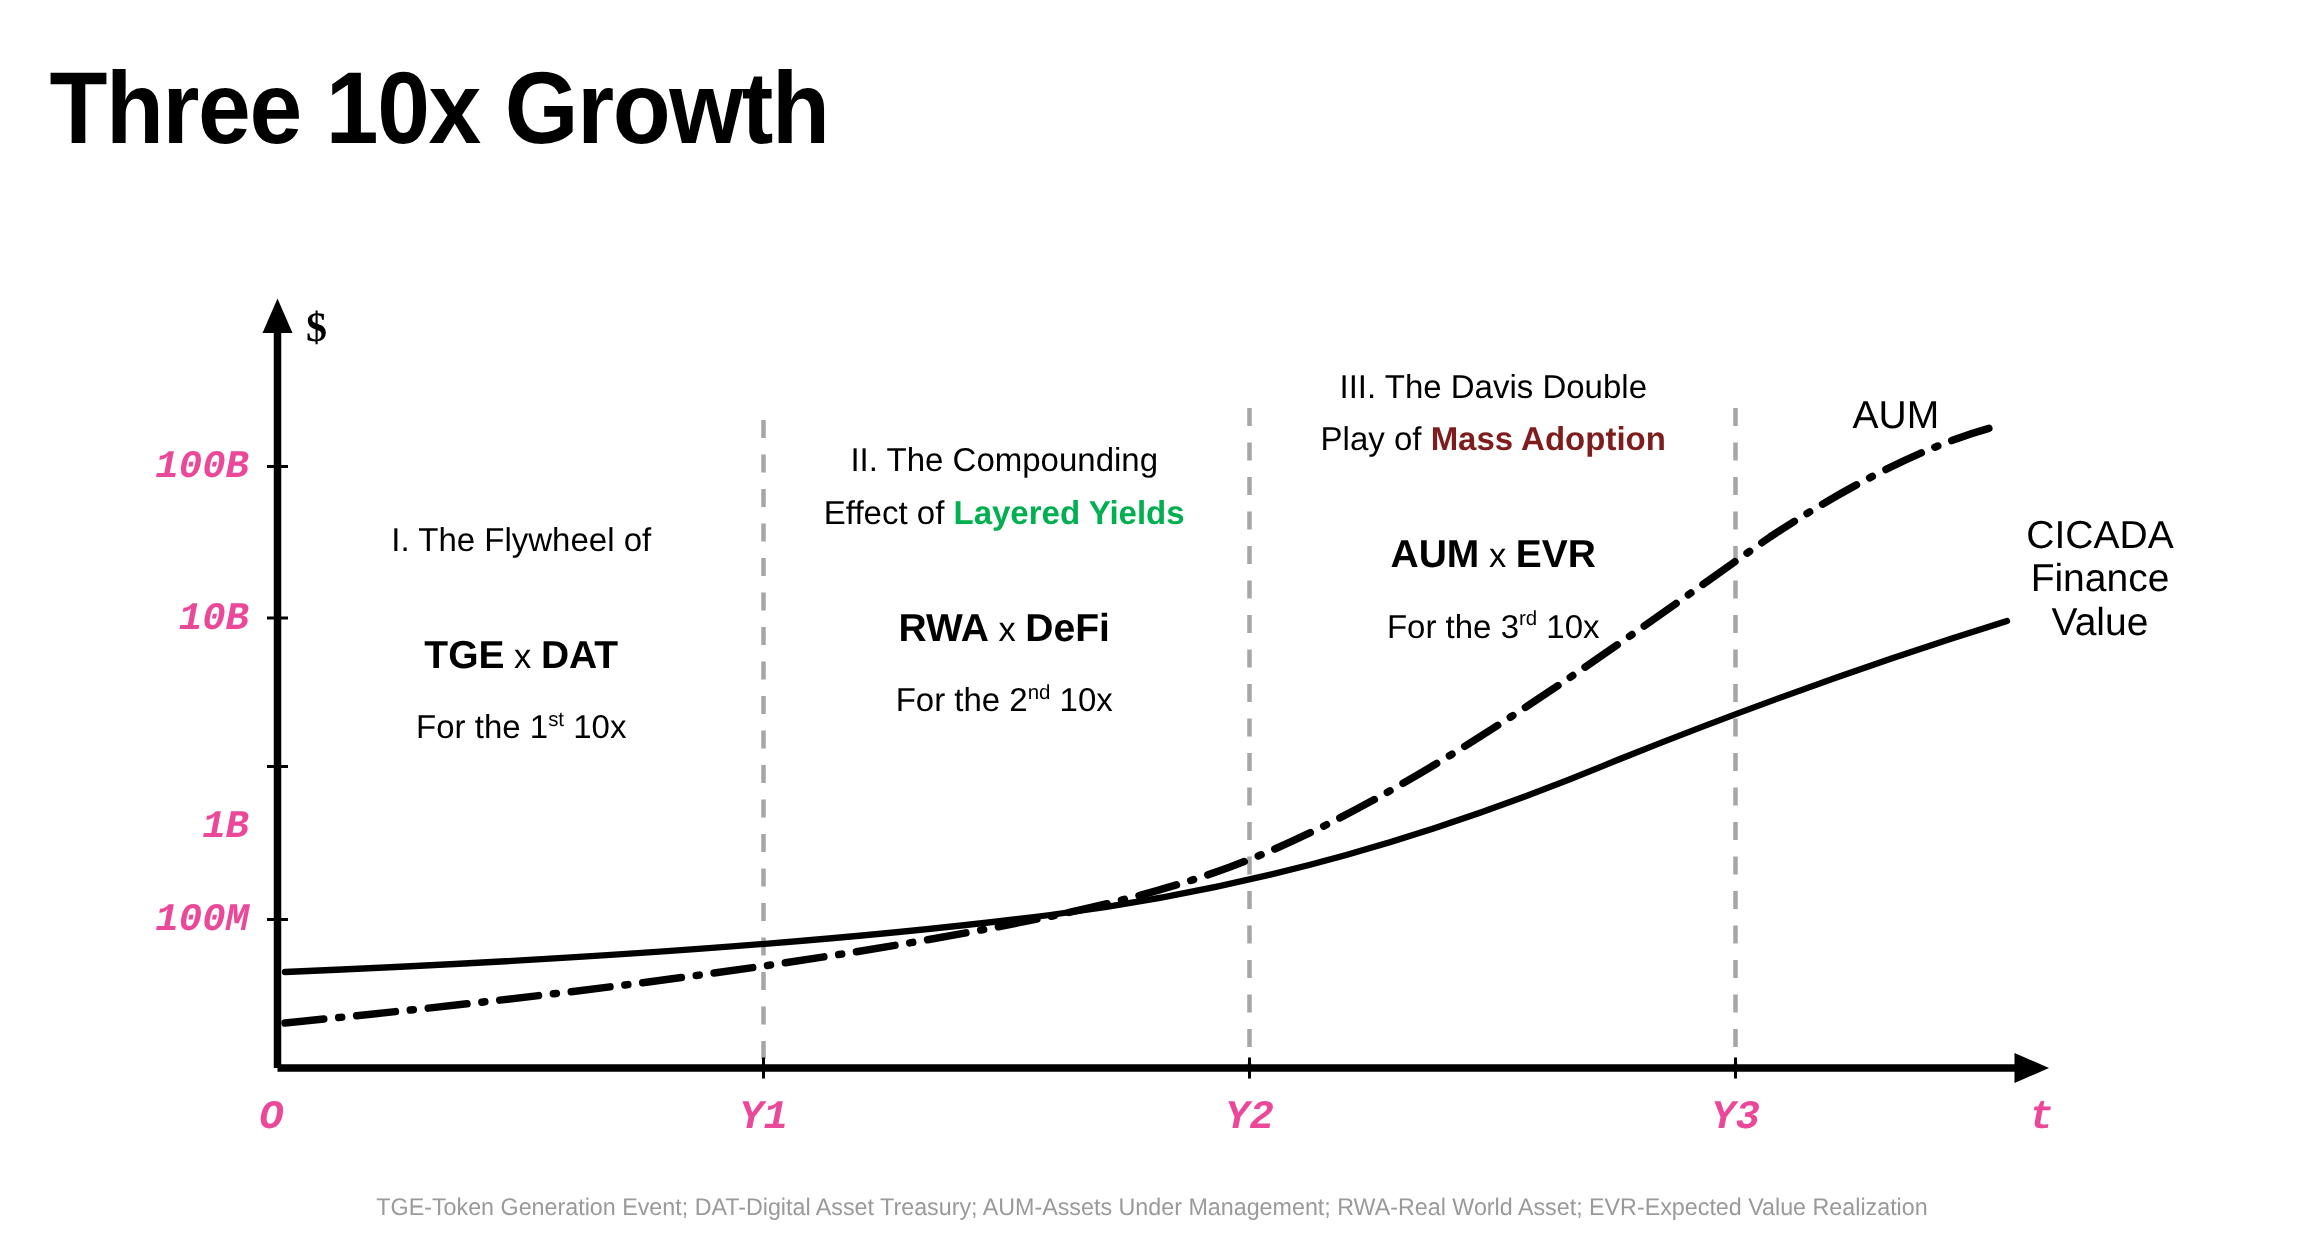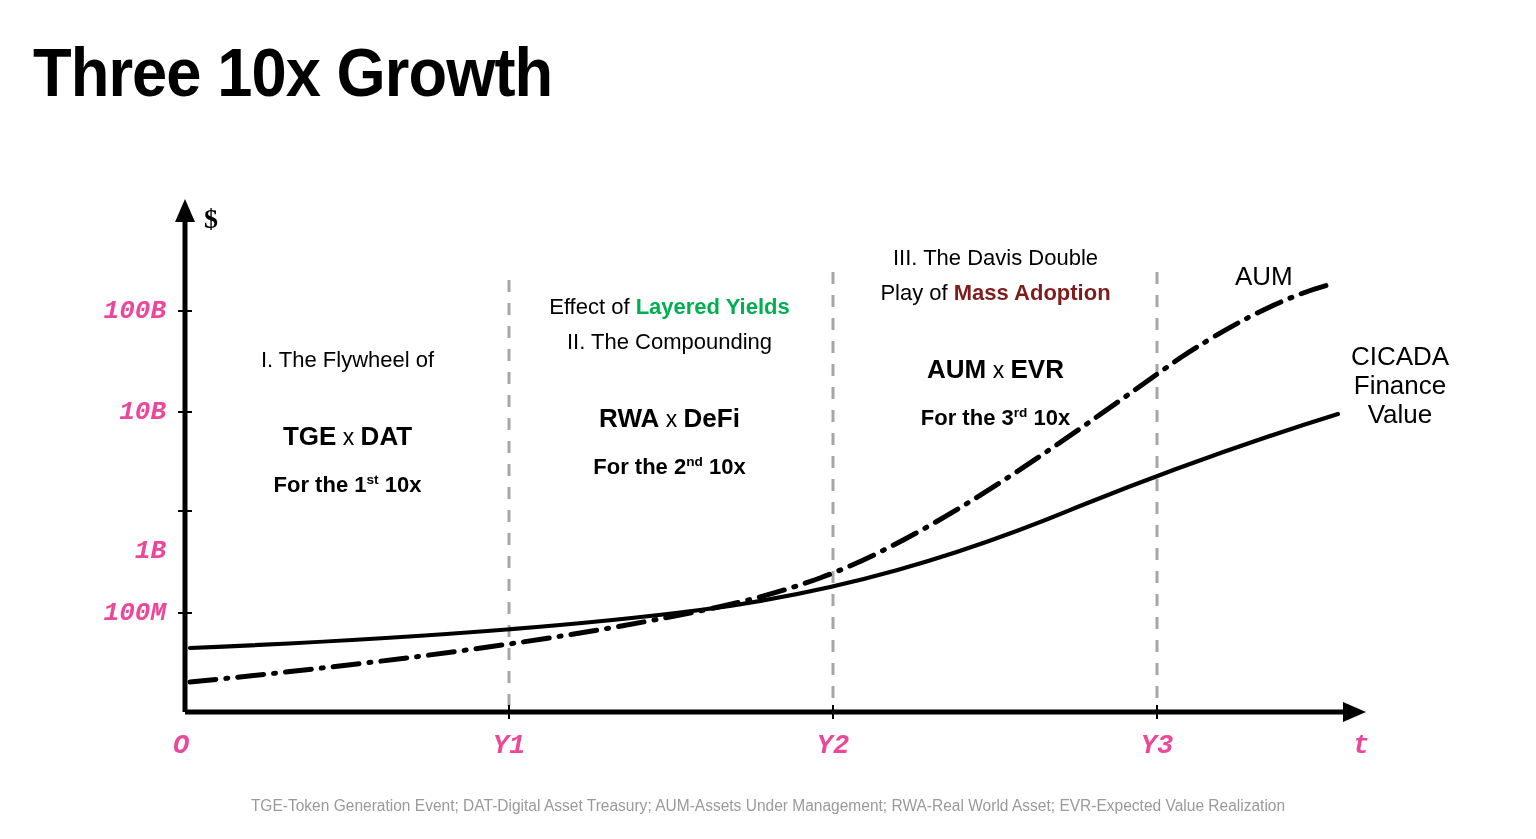--- a/index.html
+++ b/index.html
@@ -99,21 +99,21 @@
     font-size: 26px;
     font-weight: bold;
     line-height: 30px;
   }
   .phase-formula .times {
     font-weight: normal;
     font-size: 23px;
   }
   .phase-sub {
     font-size: 22px;
-    font-weight: bold;
+    font-weight: normal;
     line-height: 30px;
   }
   .phase-sub sup {
     font-size: 0.62em;
     vertical-align: super;
     line-height: 0;
   }
 
   .gap-1 { height: 44px; }
   .gap-2 { height: 18px; }
@@ -207,22 +207,22 @@
     <div class="gap-1"></div>
     <div class="phase-formula">
       <span>TGE</span><span class="times">&nbsp;</span><span class="times">x</span><span class="times">&nbsp;</span><span>DAT</span>
     </div>
     <div class="gap-2"></div>
     <div class="phase-sub"><span>For the 1</span><sup>st</sup><span> 10x</span></div>
   </div>
 
   <div class="phase-block" id="phase-2-block" style="left:517px; top:265px; width:305px;">
     <div class="phase-heading">
+      <div>II. The Compounding</div>
       <div><span>Effect of </span><span class="accent" style="color:#00B050;">Layered Yields</span></div>
-      <div>II. The Compounding</div>
     </div>
     <div class="gap-1"></div>
     <div class="phase-formula">
       <span>RWA</span><span class="times">&nbsp;</span><span class="times">x</span><span class="times">&nbsp;</span><span>DeFi</span>
     </div>
     <div class="gap-2"></div>
     <div class="phase-sub"><span>For the 2</span><sup>nd</sup><span> 10x</span></div>
   </div>
 
   <div class="phase-block" id="phase-3-block" style="left:843px; top:216px; width:305px;">

